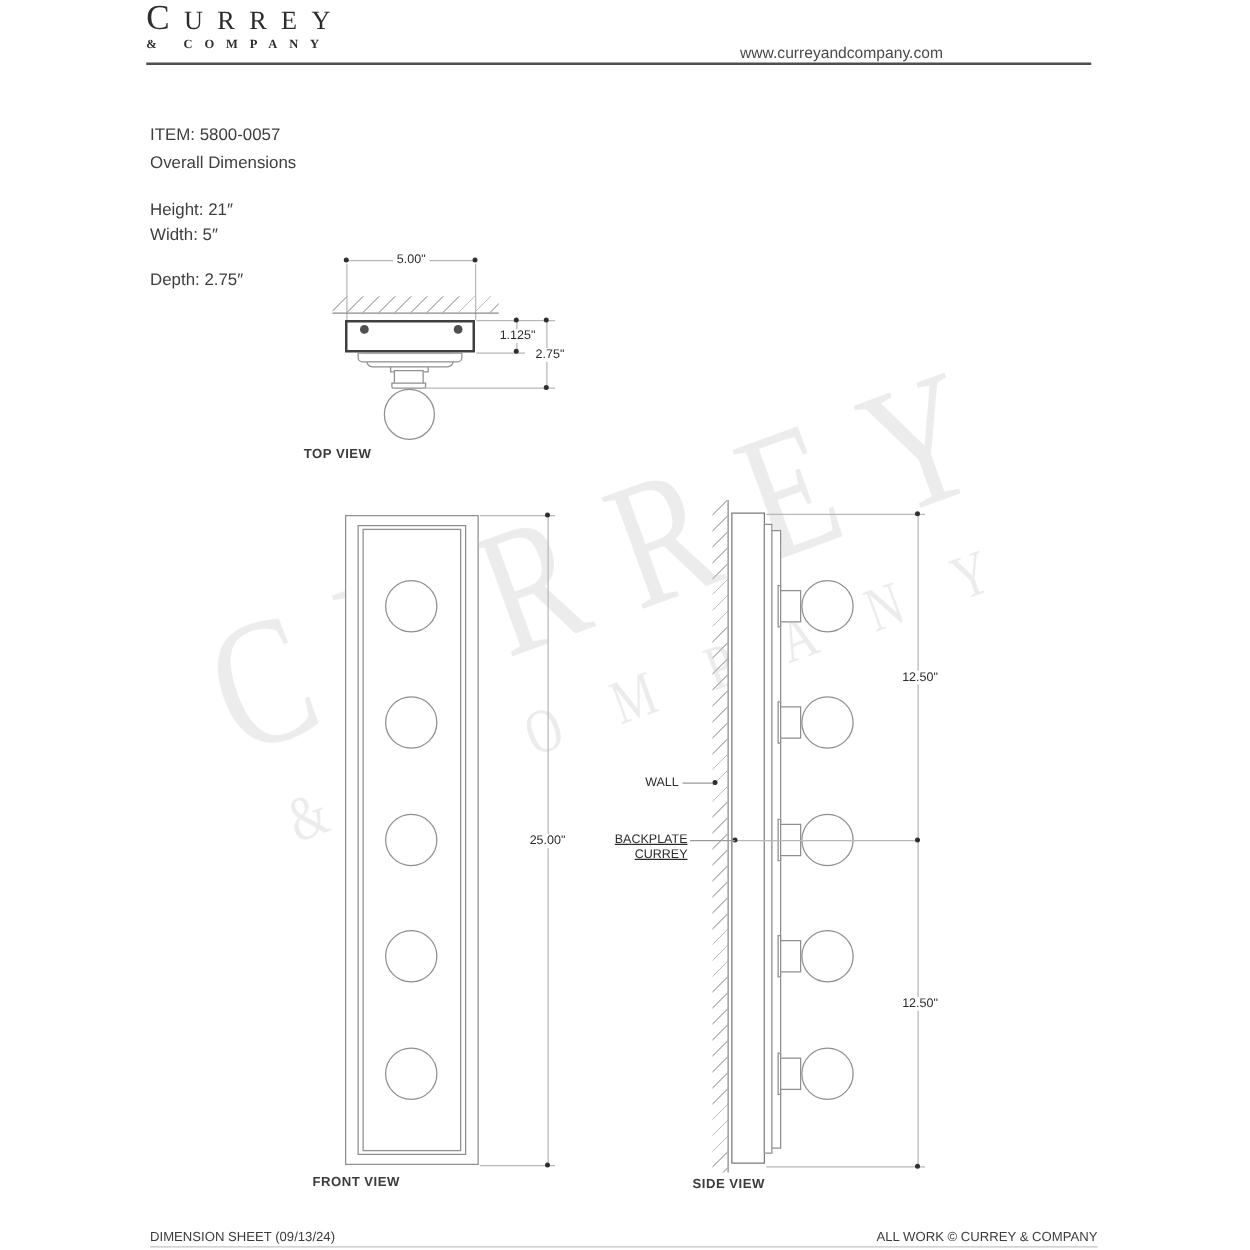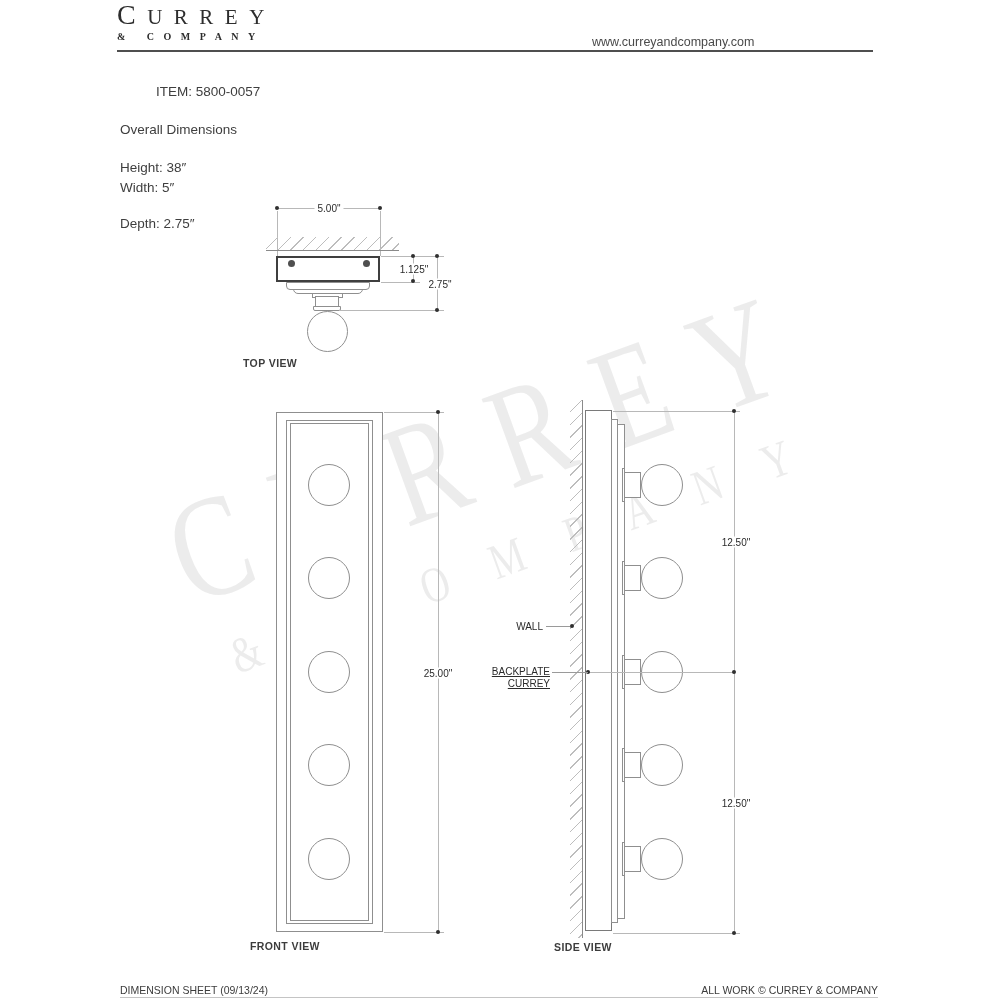--- a/index.html
+++ b/index.html
@@ -73,23 +73,23 @@
     <div class="wm2">&amp; COMPANY</div>
   </div>
 
   <div class="abs" style="left:117px; top:4px;">
     <div class="logo-primary">CURREY</div>
     <div class="logo-secondary">&amp; COMPANY</div>
   </div>
   <div class="abs website" style="left:592px; top:16px; width:300px; margin-top:19px;">www.curreyandcompany.com</div>
   <div class="abs header-rule" style="left:117px; top:50px; width:756px;"></div>
 
-  <div class="abs info-text" style="left:120px; top:84px;margin-left:36px;">ITEM: 5800-0057</div>
+  <div class="abs info-text" style="left:120px; top:100px;">ITEM: 5800-0057</div>
   <div class="abs info-text" style="left:120px; top:122px;">Overall Dimensions</div>
-  <div class="abs info-text" style="left:120px; top:160px;">Height: 38″</div>
+  <div class="abs info-text" style="left:120px; top:160px;">Height: 21″</div>
   <div class="abs info-text" style="left:120px; top:180px;">Width: 5″</div>
   <div class="abs info-text" style="left:120px; top:216px;text-align:right;">Depth: 2.75″</div>
 
   <div>
 
     <div class="abs line" style="left:277px; top:208px; width:104px; height:1px;"></div>
     <div class="abs dot" style="left:275px; top:206px;"></div>
     <div class="abs dot" style="left:378px; top:206px;"></div>
     <div class="abs line" style="left:277px; top:211px; width:1px; height:45px;"></div>
     <div class="abs line" style="left:380px; top:211px; width:1px; height:45px;"></div>

